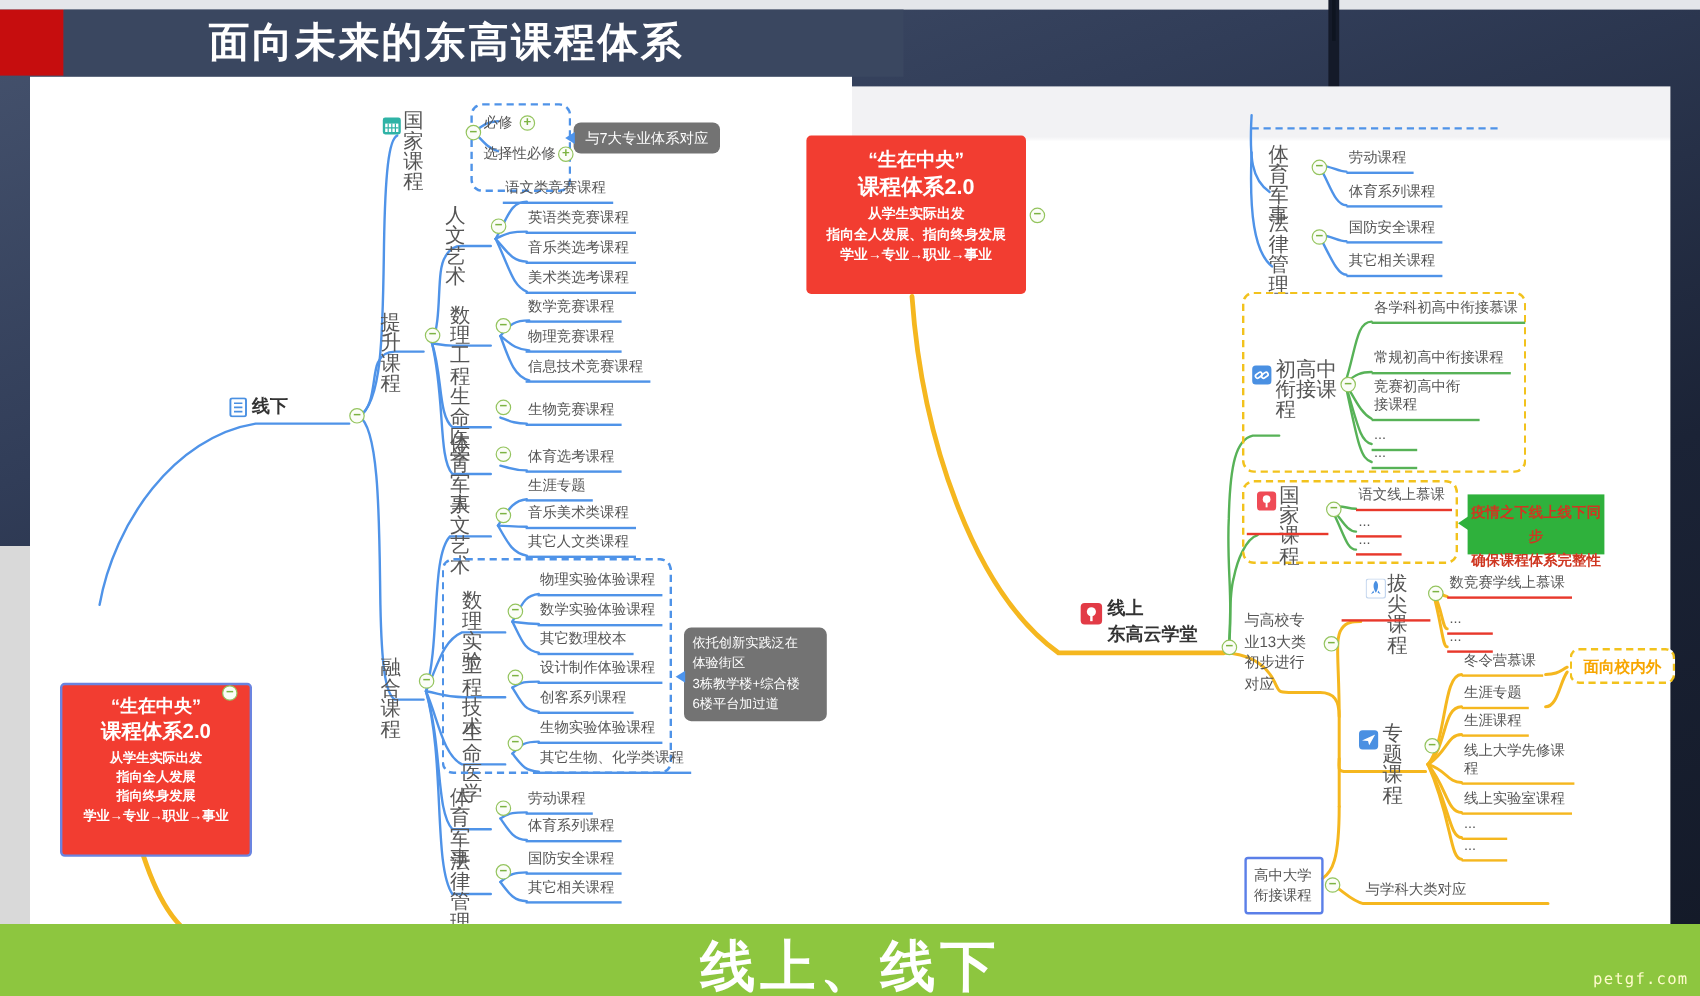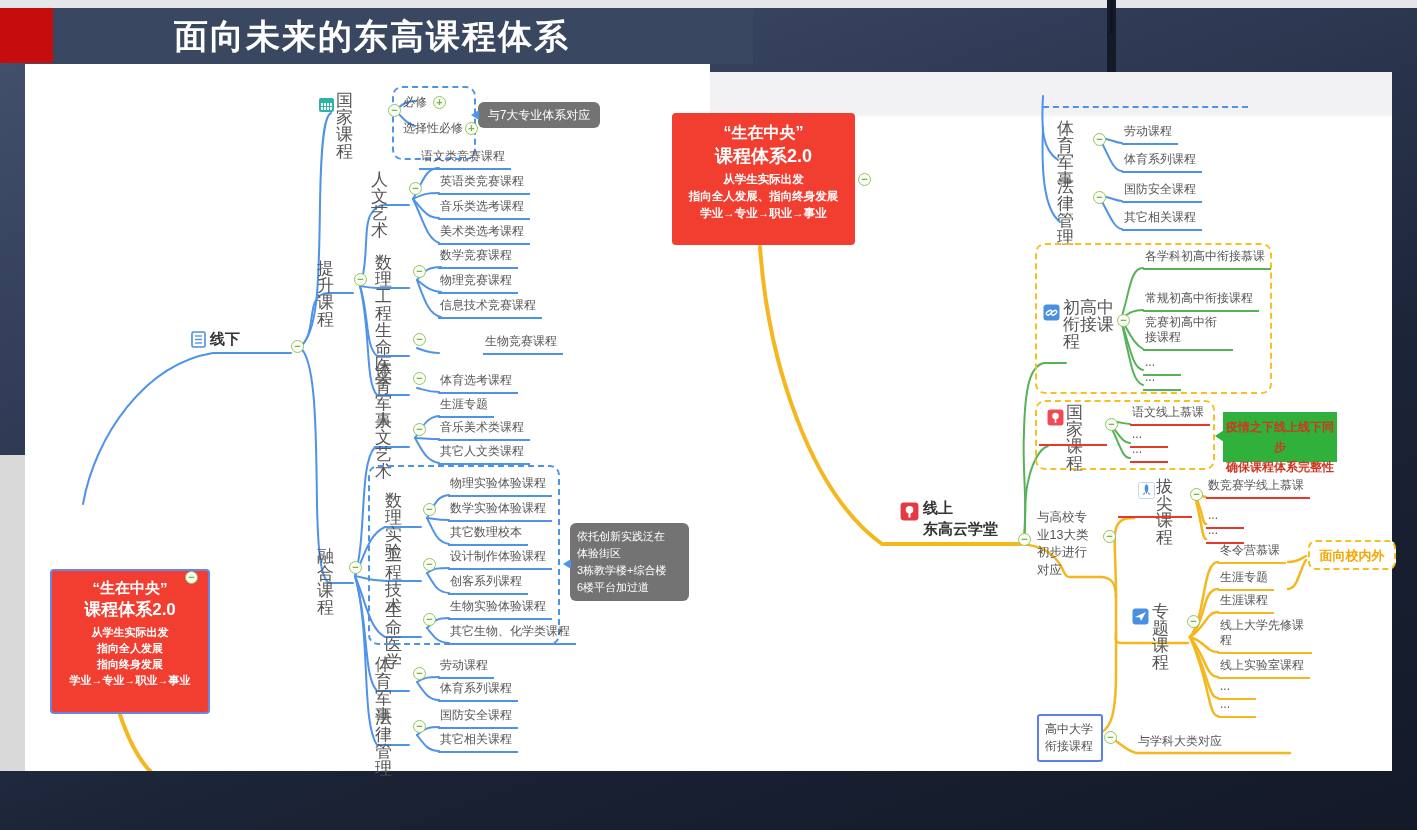--- a/index.html
+++ b/index.html
@@ -174,21 +174,21 @@
     <div class="glab" style="left:350px;top:297px;">体育军事</div>
     <span class="mc" style="left:388px;top:308px;">−</span>
 
     <div class="leaf" style="left:394px;top:85px;">语文类竞赛课程</div>
     <div class="leaf" style="left:413px;top:110px;">英语类竞赛课程</div>
     <div class="leaf" style="left:413px;top:135px;">音乐类选考课程</div>
     <div class="leaf" style="left:413px;top:160px;">美术类选考课程</div>
     <div class="leaf" style="left:413px;top:184px;">数学竞赛课程</div>
     <div class="leaf" style="left:413px;top:209px;">物理竞赛课程</div>
     <div class="leaf" style="left:413px;top:234px;">信息技术竞赛课程</div>
-    <div class="leaf" style="left:413px;top:270px;margin-left:45px;">生物竞赛课程</div>
+    <div class="leaf" style="left:413px;top:270px;">生物竞赛课程</div>
     <div class="leaf" style="left:413px;top:309px;">体育选考课程</div>
 
     <div class="glab" style="left:350px;top:348px;">人文艺术</div>
     <span class="mc" style="left:388px;top:359px;">−</span>
     <div class="glab" style="left:360px;top:428px;">数理实验</div>
     <span class="mc" style="left:398px;top:439px;">−</span>
     <div class="glab" style="left:360px;top:483px;">工程技术</div>
     <span class="mc" style="left:398px;top:494px;">−</span>
     <div class="glab" style="left:360px;top:538px;">生命医学</div>
     <span class="mc" style="left:398px;top:549px;">−</span>
@@ -361,13 +361,17 @@
 
   <div class="rootbox rootR">
     <div class="t1">“生在中央”</div>
     <div class="t2">课程体系2.0</div>
     <div class="s">从学生实际出发</div>
     <div class="s">指向全人发展、指向终身发展</div>
     <div class="s">学业→专业→职业→事业</div>
   </div>
   <span class="mc" style="left:858px;top:173px;">−</span>
 
+  <div class="banner">
+    <div class="btxt">线上、线下</div>
+    <div class="wm">petgf.com</div>
+  </div>
 </div>
 
 </body></html>

